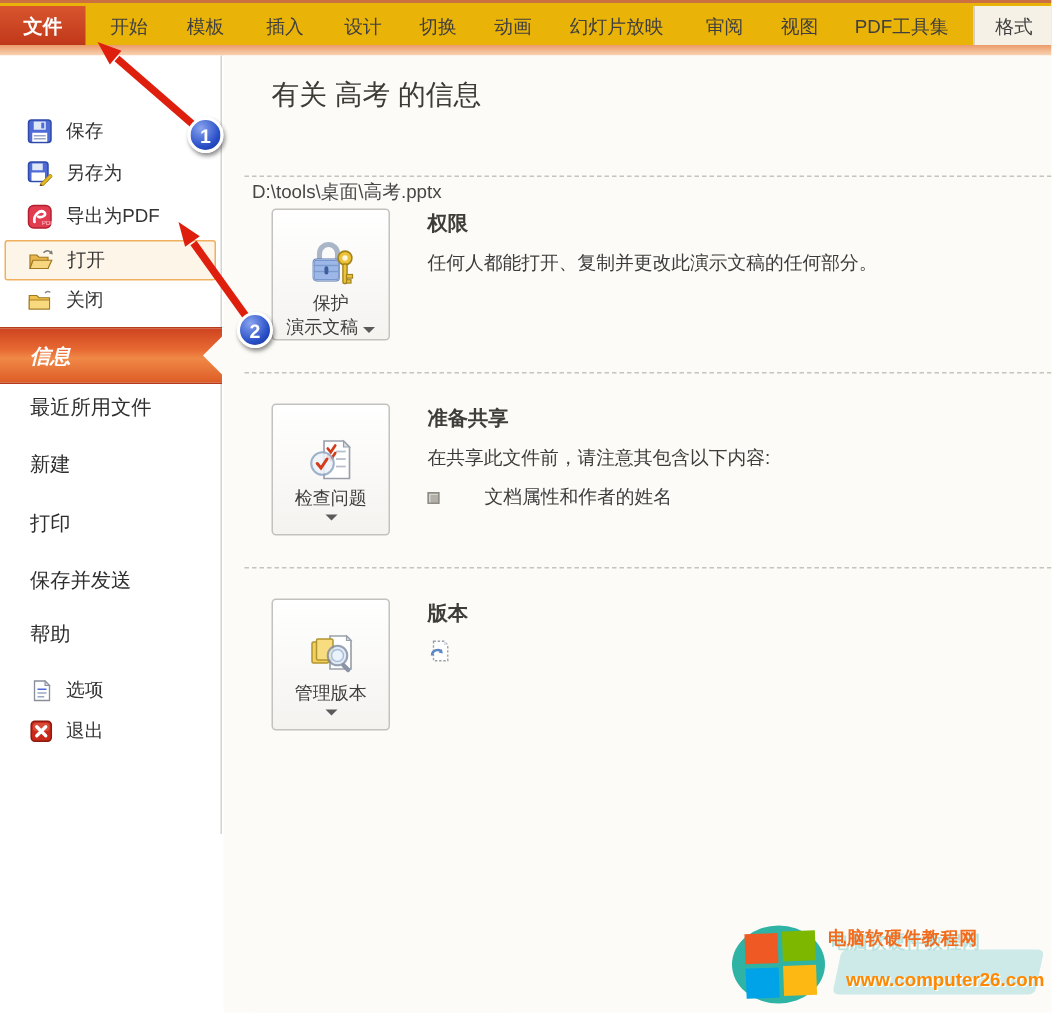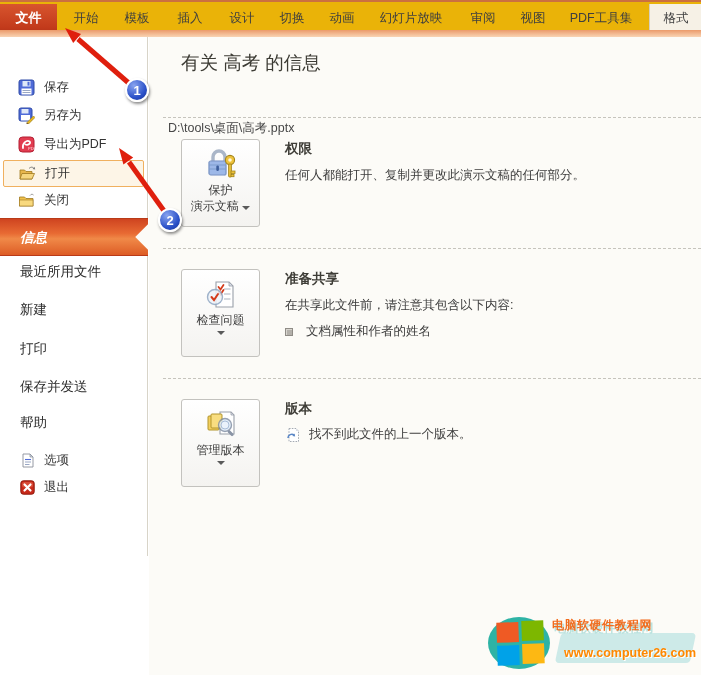--- a/index.html
+++ b/index.html
@@ -49,29 +49,29 @@
   .foot .ic { width:15px; height:15px; flex:0 0 15px; }
 
   
   .doc-title { position:absolute; left:32px; top:13px; font-size:18.5px; color:#3c3b34; }
   .doc-path  { position:absolute; left:19px; top:47px; font-size:12.5px; color:#474747;margin-top:36px; }
   .dashsep { position:absolute; left:14px; right:0; border-top:1px dashed #c6c4bd; }
 
   .section { position:absolute; left:32px; right:10px; display:flex; gap:25px; }
   .bigbtn { width:79px; height:88px; background:linear-gradient(to bottom,#ffffff,#f4f3f0);
     border:1px solid #c3c2be; border-radius:3px; display:flex; flex-direction:column;
-    align-items:center; padding-top:8px; }
+    align-items:center; padding-top:20px; }
   .bigbtn .blabel { font-size:12px; color:#3d3d3d; line-height:16px; text-align:center; }
   .caret { width:0; height:0; border-left:4px solid transparent;
     border-right:4px solid transparent; border-top:4px solid #5a5a5a; margin-top:3px;
     display:inline-block; vertical-align:middle; }
   .sec-text { padding-top:1px; }
   .sec-h { font-size:13.5px; font-weight:bold; color:#3e3d37; }
   .sec-b { font-size:12.5px; color:#3c3c3c; margin-top:9px; }
-  .bullet-row { display:flex; align-items:center; gap:13px; margin-top:9px; }
+  .bullet-row { display:flex; align-items:center; gap:30px; margin-top:9px; }
   .bullet-sq { width:8px; height:8px; background:#b3b0aa; border:1px solid #8f8c86;
     box-shadow:inset 1px 1px 0 #d8d5cf; }
   .item-row { display:flex; align-items:center; gap:8px; margin-top:8px; }
   .bullet-row .sec-b, .item-row .sec-b { margin-top:0; }
 
   
   .overlay { position:absolute; left:0; top:0; width:701px; height:675px;
     pointer-events:none; }
   .badge { position:absolute; width:24px; height:24px; border-radius:50%;
     background:radial-gradient(circle at 35% 28%,#89a4ef,#2a50c8 62%,#15308e);
@@ -296,21 +296,20 @@
       </div>
       <div class="sec-text">
         <div class="sec-h">版本</div>
         <div class="item-row">
           <svg width="16" height="16" viewBox="0 0 16 16">
             <path d="M4 1.5 L11 1.5 L13.5 4 L13.5 14.5 L4 14.5 Z" fill="#ffffff" stroke="#9aa0aa" stroke-width="0.9" stroke-dasharray="1.6 1.2"></path>
             <path d="M11 1.5 L11 4 L13.5 4 Z" fill="#d9dee8"></path>
             <path d="M3 11 C3 7.5, 7 6.5, 9 8" fill="none" stroke="#5b87c6" stroke-width="1.6"></path>
             <polygon points="9.6,6.6 10.2,9.6 7.4,9" fill="#5b87c6"></polygon>
           </svg>
-          <div class="sec-b">找不到此文件的上一个版本。</div>
         </div>
       </div>
     </div>
   </div>
 
   <div class="wm">
     <div class="wm-circle"></div>
     <div class="wm-deco"></div>
     <div class="flag">
       <div class="fl-tl"></div>

